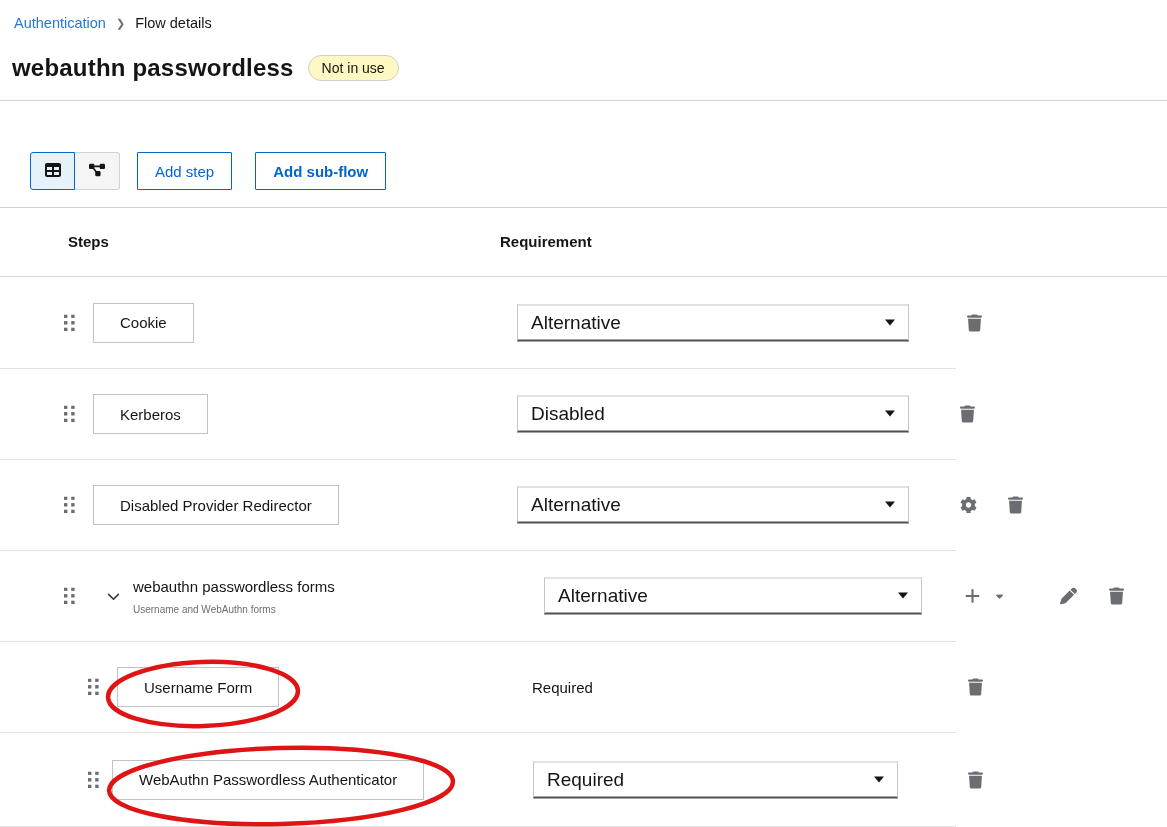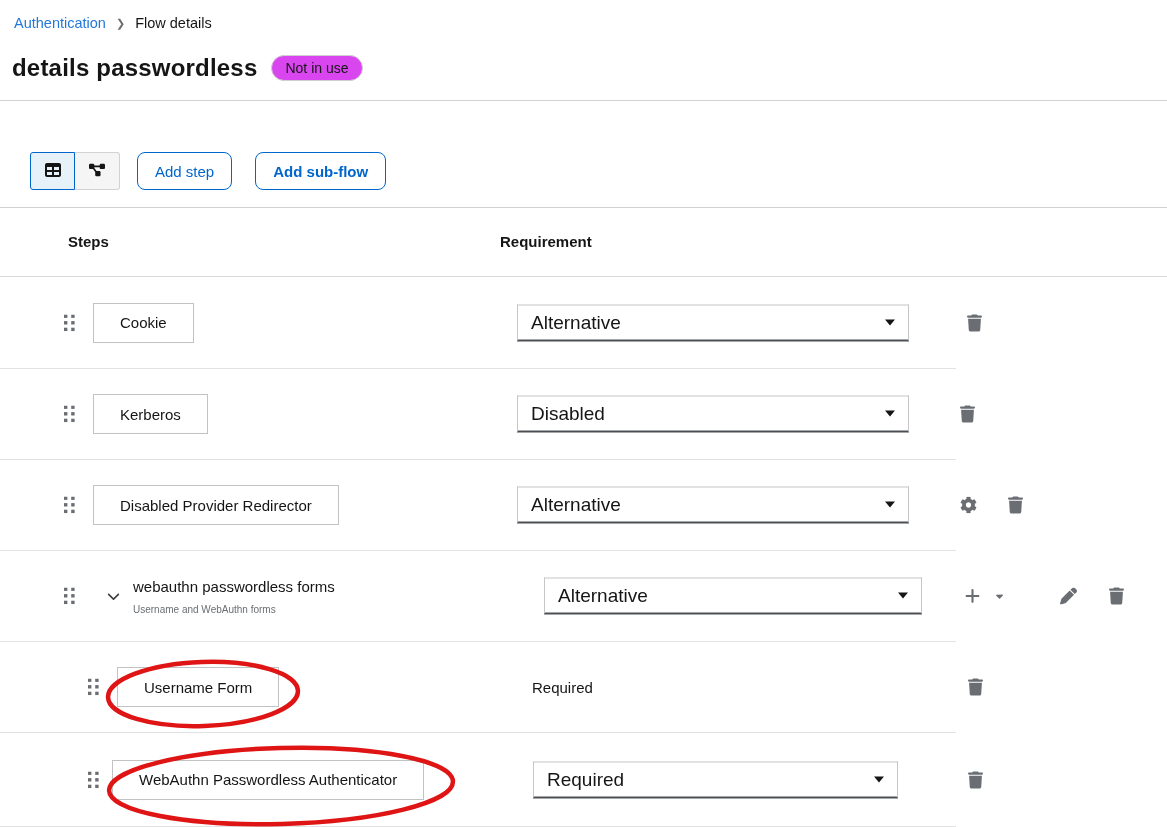--- a/index.html
+++ b/index.html
@@ -9,33 +9,33 @@
 
   
   .breadcrumb { position:absolute; top:15px; left:14px; display:flex; align-items:center; gap:10px; font-size:14.5px; }
   .crumb-link { color:#2178d9; text-decoration:none; cursor:pointer; }
   .crumb-sep { color:#6a6e73; font-size:11px; padding-top:1px; }
   .crumb-current { color:#151515; }
 
   
   .title-row { position:absolute; top:54px; left:12px; display:flex; align-items:center; gap:14px; }
   .page-title { font-size:24px; font-weight:600; color:#151515; letter-spacing:.2px; }
-  .badge { font-size:14px; color:#151515; background:#d946ef; border:1px solid #cfcfcf; border-radius:15px; padding:4px 13px; }
+  .badge { font-size:14px; color:#151515; background:#fef9c3; border:1px solid #cfcfcf; border-radius:15px; padding:4px 13px; }
 
   .divider { position:absolute; left:0; right:0; height:1px; background:#d2d2d2; }
 
   
   .toolbar { position:absolute; top:152px; left:30px; display:flex; align-items:flex-start; }
   .toggle-group { display:flex; }
   .toggle-btn { width:45px; height:38px; display:flex; align-items:center; justify-content:center; background:#f5f5f5; border:1px solid #d2d2d2; cursor:pointer; }
   .toggle-btn.first { border-radius:3px 0 0 3px; }
   .toggle-btn.last { border-radius:0 3px 3px 0; border-left:none; }
   .toggle-btn.selected { background:#e7f1fa; border:1px solid #0066cc; }
   .toggle-btn svg { width:16px; height:16px; fill:#151515; }
-  .btn-secondary { height:38px; background:#fff; border:1px solid #0066cc; border-radius:8px; color:#0066cc; font-size:15px; font-family:inherit; padding:0 17px; cursor:pointer; }
+  .btn-secondary { height:38px; background:#fff; border:1px solid #0066cc; border-radius:1px; color:#0066cc; font-size:15px; font-family:inherit; padding:0 17px; cursor:pointer; }
   .btn-addstep { margin-left:17px; }
   .btn-addsubflow { margin-left:23px;font-weight:bold; }
 
   
   .col-header { position:absolute; font-size:15px; font-weight:700; color:#151515; }
 
   
   .flow-row { position:absolute; left:0; width:956px; border-bottom:1px solid #e2e2e2; }
   .rowitem { position:absolute; top:50%; transform:translateY(-50%); }
   .grip { color:#6a6e73; cursor:grab; line-height:0; }
@@ -66,21 +66,21 @@
 
 <div id="canvas">
 
   <nav class="breadcrumb">
     <a class="crumb-link">Authentication</a>
     <span class="crumb-sep">❯</span>
     <span class="crumb-current">Flow details</span>
   </nav>
 
   <div class="title-row">
-    <h1 class="page-title">details passwordless</h1>
+    <h1 class="page-title">webauthn passwordless</h1>
     <span class="badge">Not in use</span>
   </div>
 
   <div class="divider" style="top:100px"></div>
 
   <div class="toolbar">
     <div class="toggle-group">
       <button class="toggle-btn first selected">
         <span id="icon-slot-table"><svg viewBox="0 0 512 512">
               <path d="M64 256V160H224v96H64zm0 64H224v96H64V320zm224 96V320H448v96H288zM448 256H288V160H448v96zM64 32C28.7 32 0 60.7 0 96V416c0 35.3 28.7 64 64 64H448c35.3 0 64-28.7 64-64V96c0-35.3-28.7-64-64-64H64z"></path>

